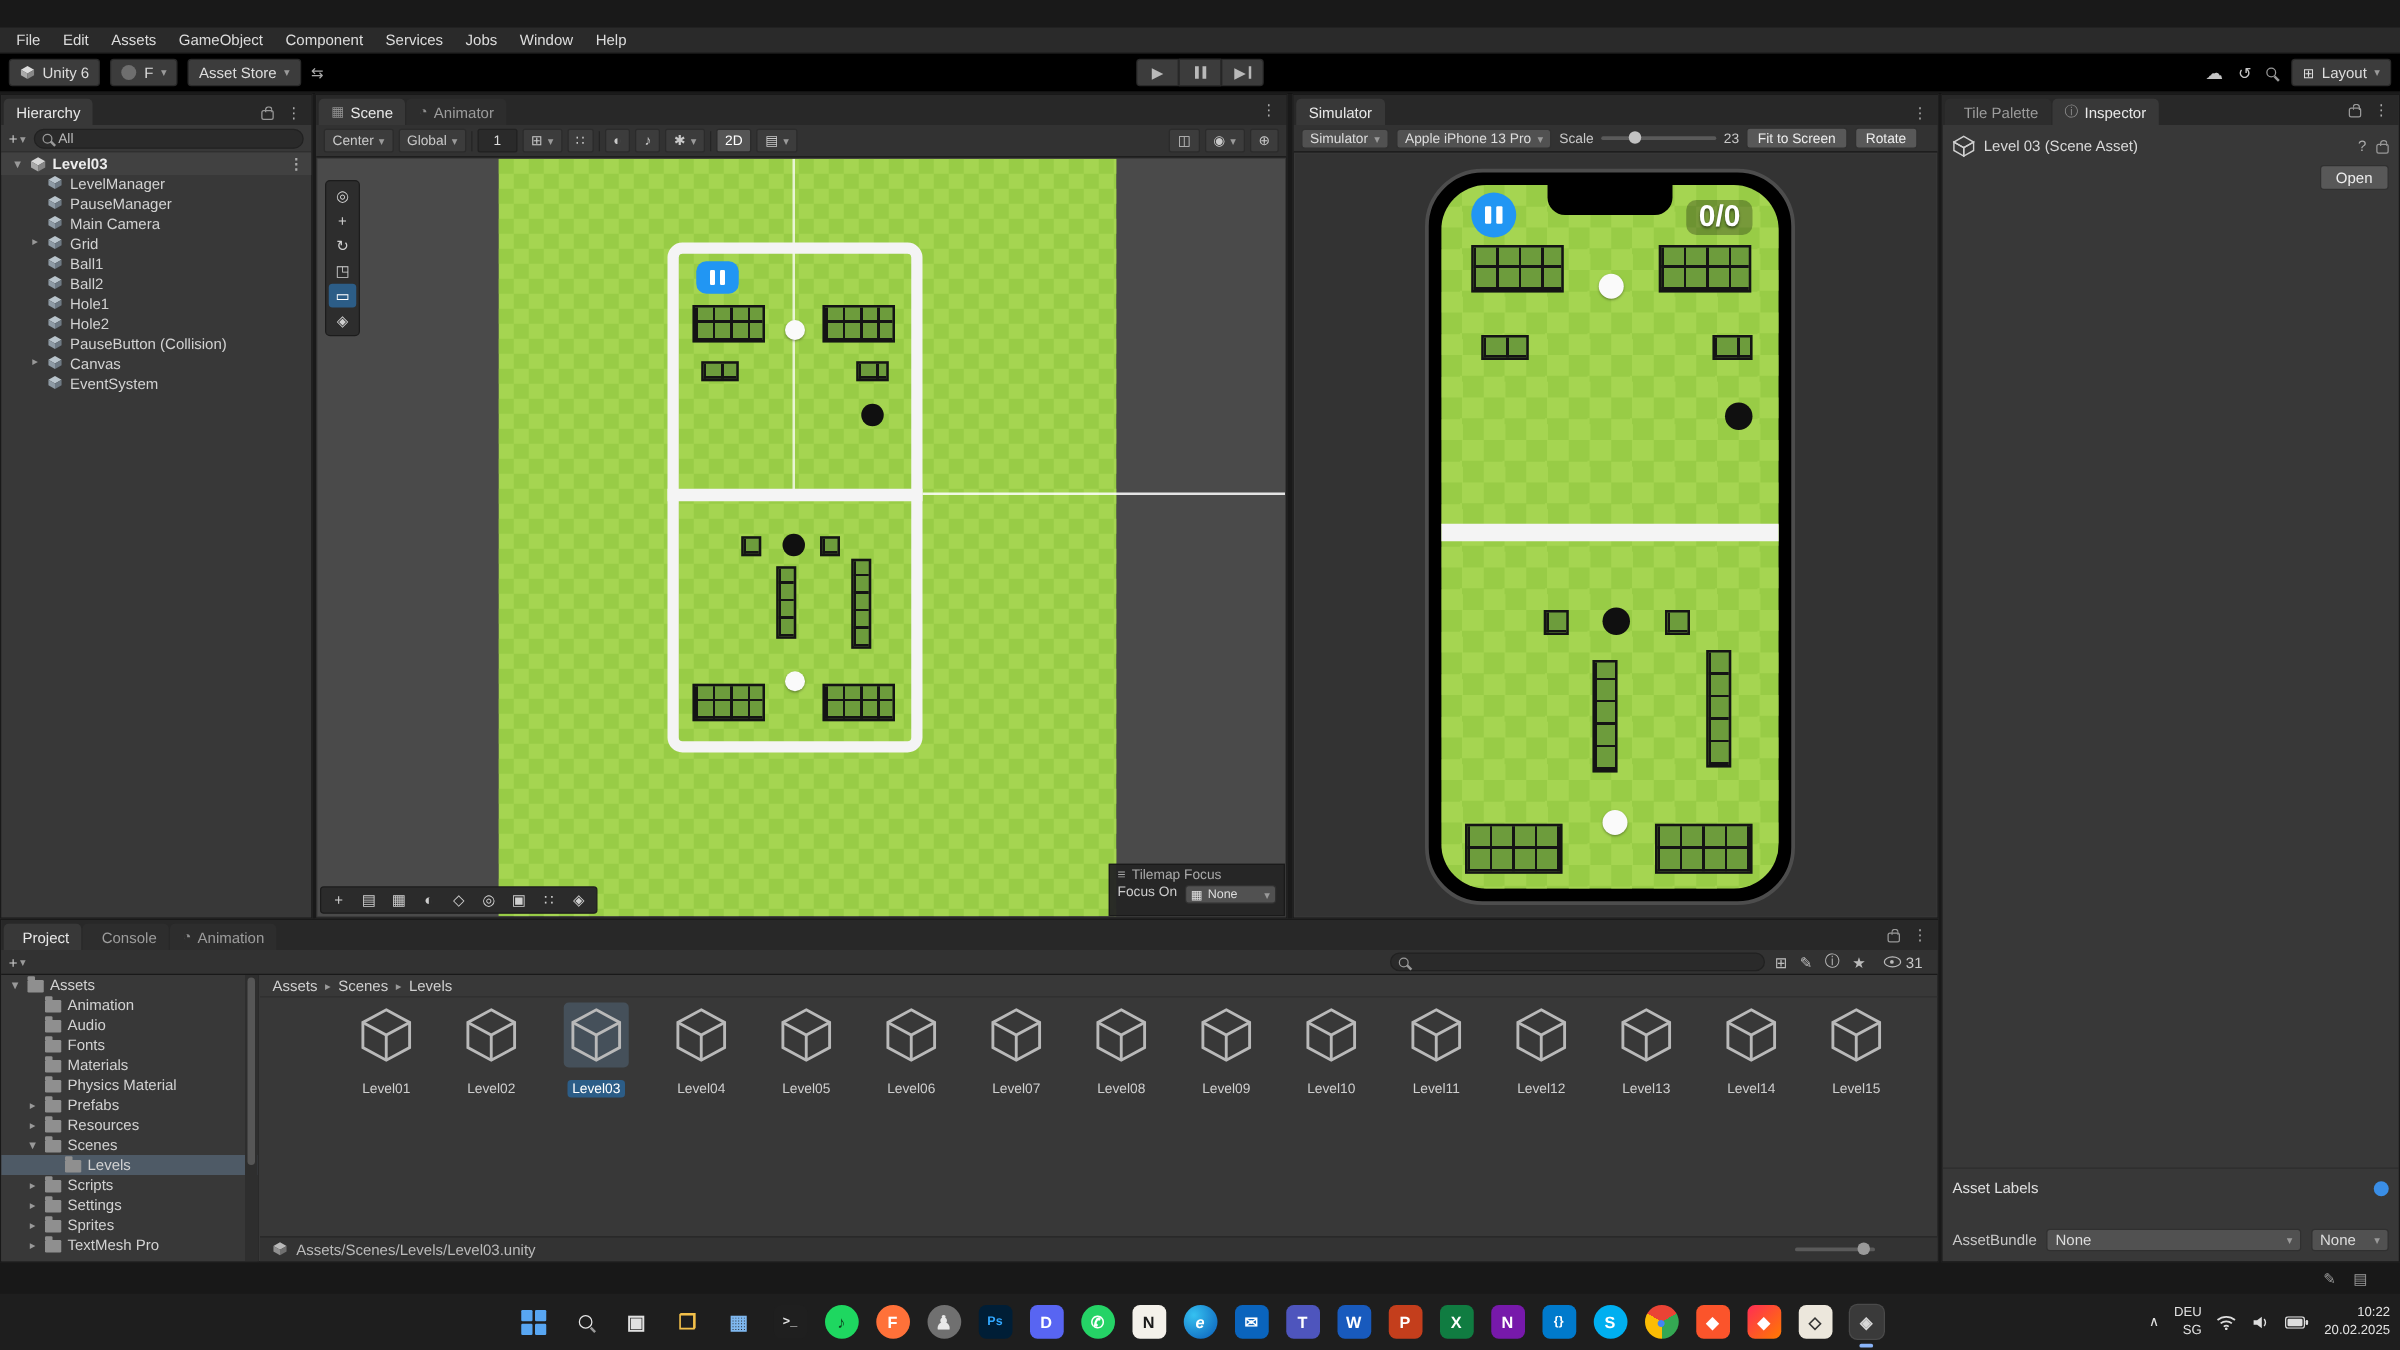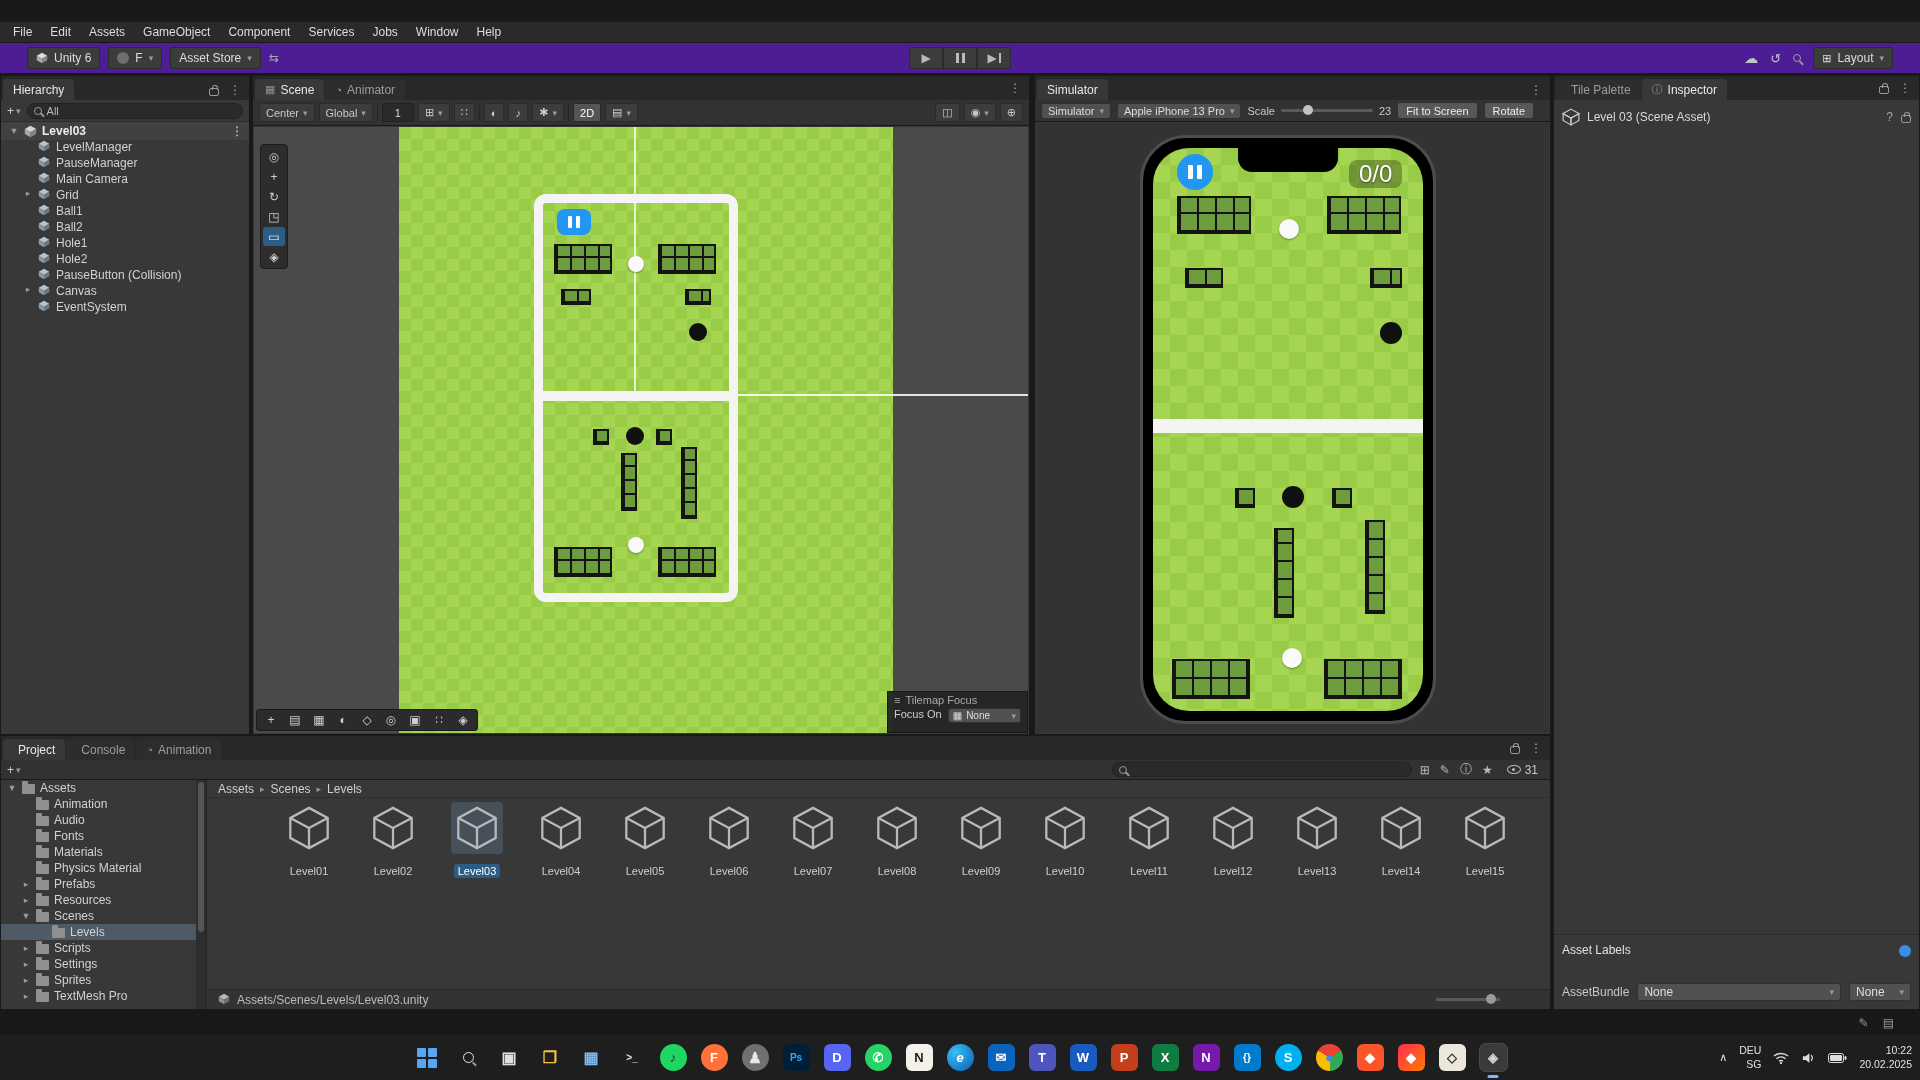--- a/index.html
+++ b/index.html
@@ -9,22 +9,22 @@
 
   
   .titlebar{position:absolute;top:0;left:0;right:0;height:22px;background:#191919;
             display:flex;align-items:center;gap:8px;padding:0 8px}
   .title-text{color:#a8a8a8;font-size:12px;white-space:nowrap}
   .win-controls{margin-left:auto;display:flex}
   .win-controls span{width:36px;text-align:center;color:#bbb;font-size:12px;cursor:default}
   .menubar{position:absolute;top:22px;left:0;right:0;height:21px;background:#2a2a2a;
            border-bottom:1px solid #191919;display:flex;align-items:center;padding-left:4px}
   .menu-item{padding:0 9px;color:#ddd}
-  .toolbar{position:absolute;top:43px;left:0;right:0;height:32px;background:#4c1d95;
-           border-bottom:2px solid #191919;display:flex;align-items:center;padding:0 27px}
+  .toolbar{position:absolute;top:43px;left:0;right:0;height:32px;background:#000000;
+           border-bottom:2px solid #191919;display:flex;align-items:center;padding:0 7px}
   .tb-left{display:flex;gap:8px;align-items:center}
   .tb-center{position:absolute;left:50%;transform:translateX(-50%);display:flex}
   .tb-right{margin-left:auto;display:flex;gap:12px;align-items:center}
   .pill{background:#3c3c3c;border:1px solid #2a2a2a;border-radius:3px;height:22px;
         display:flex;align-items:center;gap:6px;padding:0 8px;color:#ddd}
   .playbtn{width:34px;height:22px;background:#3c3c3c;border:1px solid #2a2a2a;
            display:flex;align-items:center;justify-content:center;color:#b9b9b9}
   .playbtn:first-child{border-radius:3px 0 0 3px}.playbtn:last-child{border-radius:0 3px 3px 0}
   .bars{display:flex;gap:3px}.bars i{display:block;width:3px;height:10px;background:#b9b9b9}
   .step-bar{display:inline-block;width:2px;height:10px;background:#b9b9b9;margin-left:2px}
@@ -119,21 +119,21 @@
           display:flex;align-items:center;gap:5px;padding:0 6px;color:#ddd}
   .slider{width:92px;height:3px;background:#5a5a5a;border-radius:2px;position:relative}
   .slider i{position:absolute;left:22px;top:-4px;width:10px;height:10px;border-radius:50%;background:#c2c2c2}
   .sim-view{position:absolute;top:47px;left:1px;right:1px;bottom:1px;background:#333;overflow:hidden}
   .phone{position:absolute;left:104px;top:12px;width:296px;height:589px;background:#000;
          border:3px solid #4d4d4d;border-radius:46px;padding:10px}
   .phone-screen{position:relative;width:270px;height:563px;border-radius:36px;overflow:hidden}
   .notch{position:absolute;top:0;left:50%;transform:translateX(-50%);width:100px;height:24px;
          background:#000;border-radius:0 0 14px 14px;z-index:5}
   .sim-divider{position:absolute;left:0;right:0;top:271px;height:14px;background:#f4f4f4}
-  .score{position:absolute;left:196px;top:12px;font-weight:normal;font-size:24px;color:#fff;
+  .score{position:absolute;left:196px;top:12px;font-weight:bold;font-size:24px;color:#fff;
          background:rgba(0,0,0,.28);padding:0 10px;border-radius:8px;text-shadow:0 1px 2px rgba(0,0,0,.5)}
   .sim-pause{position:absolute;left:24px;top:6px;width:36px;height:36px;border-radius:50%}
   .sim-pause i{width:5px;height:14px}
 
   
   #inspector{left:1553px;top:75px;width:367px;height:935px}
   .insp-head{display:flex;align-items:center;gap:7px;padding:8px 8px 2px 8px;color:#d8d8d8}
   .insp-open-row{display:flex;justify-content:flex-end;padding:4px 8px}
   .insp-labels{position:absolute;left:0;right:0;top:858px;border-top:1px solid #2c2c2c;padding:8px}
   .labels-head{display:flex;align-items:flex-end;color:#e0e0e0}
@@ -623,20 +623,23 @@
             <polygon points="1,5 8,9 8,15 1,11" fill="none" stroke="#cfcfcf"></polygon>
             <polygon points="15,5 8,9 8,15 15,11" fill="none" stroke="#cfcfcf"></polygon>
           </svg>
       </span>
       <span>Level 03 (Scene Asset)</span>
       <span style="margin-left:auto;display:flex;gap:8px;align-items:center">
         <span style="color:#aaa">?</span>
         <span class="lock"></span>
       </span>
     </div>
+    <div class="insp-open-row">
+      <span class="btn">Open</span>
+    </div>
     <div class="insp-labels">
       <div class="labels-head">
         <span>Asset Labels</span>
         <span class="blue-dot"></span>
       </div>
       <div class="ab-row">
         <span>AssetBundle</span>
         <span class="dd" style="flex:1">
             <span>None</span>
             <span class="caret">▾</span>

